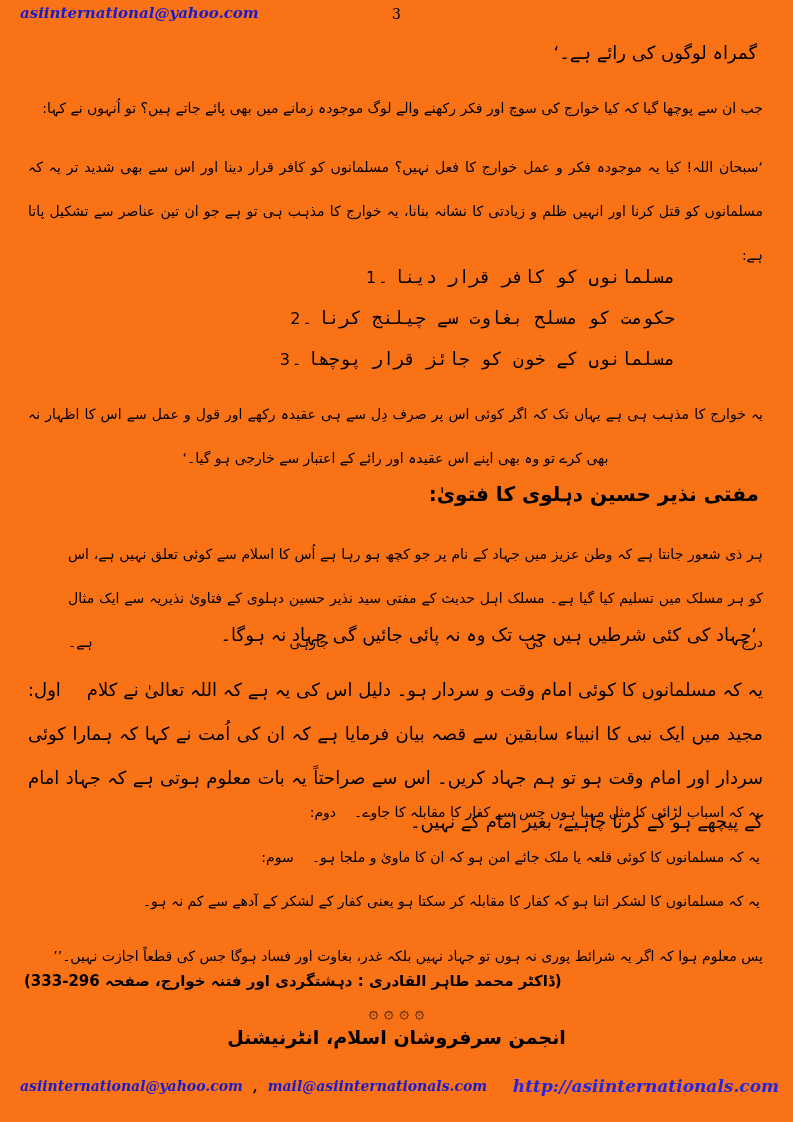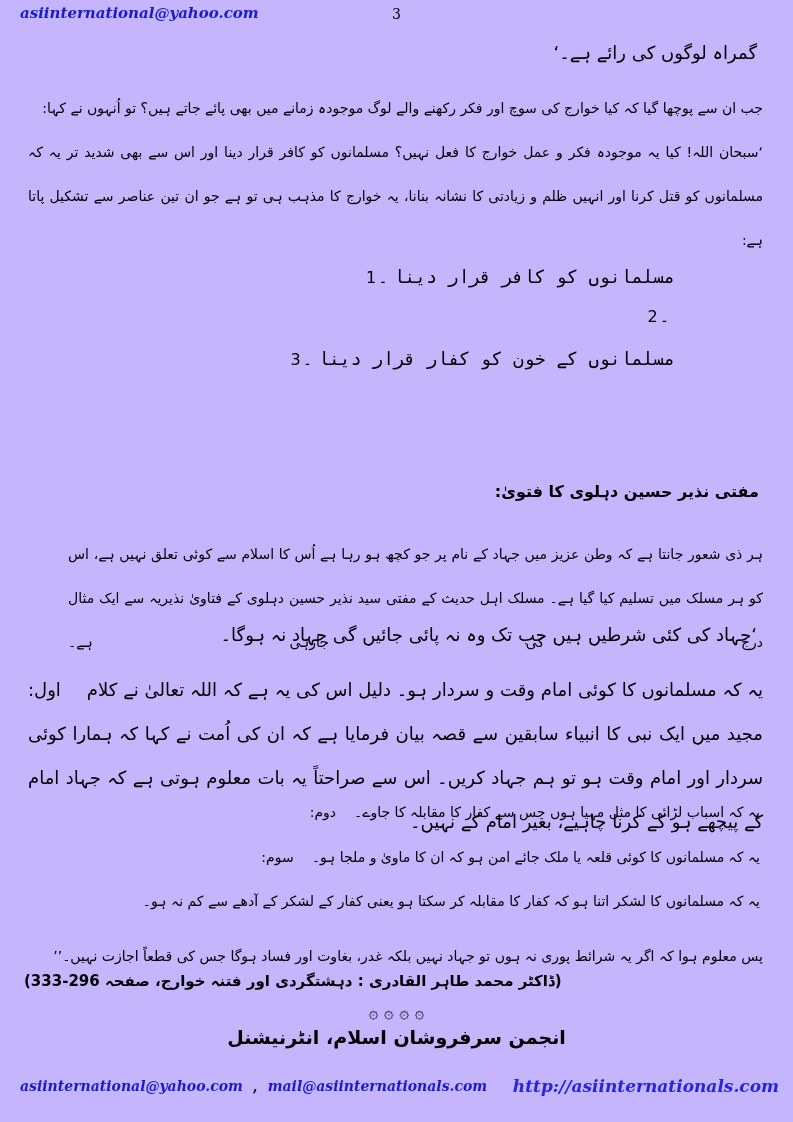--- a/index.html
+++ b/index.html
@@ -1,18 +1,18 @@
 <!DOCTYPE html>
 <html lang="ur"><head>
 <meta charset="utf-8">
 <style>
   html,body{margin:0;padding:0;background:#888;}
   .page{
     position:relative;width:793px;height:1122px;margin:0 auto;
-    background:#c4b5fd;overflow:hidden;
+    background:#f97316;overflow:hidden;
     font-family:"DejaVu Sans",sans-serif;color:#000;
   }
   .abs{position:absolute;}
   .header-email{
     top:4px;left:20px;font-family:"DejaVu Serif",serif;
     font-style:italic;font-weight:bold;font-size:15px;color:#1a1acd;
   }
   .page-number{
     top:6px;left:0;width:793px;text-align:center;
     font-family:"DejaVu Serif",serif;font-size:14px;color:#000;
@@ -22,21 +22,21 @@
     right:36px;font-size:18px;direction:rtl;text-align:center;white-space:nowrap;
   }
   .para{
     left:28px;right:30px;font-size:14px;line-height:44px;
     direction:rtl;text-align:justify;
   }
   .para.last-right{text-align-last:right;}
   .para.last-just{text-align-last:justify;margin-left:40px;}
   .para.last-center{text-align-last:center;}
   .heading{
-    right:34px;font-size:16px;font-weight:bold;direction:rtl;
+    right:34px;font-size:20px;font-weight:bold;direction:rtl;
     text-align:right;white-space:nowrap;
   }
   .items{
     right:118px;display:flex;flex-direction:column;align-items:flex-end;
   }
   .item-row{
     display:flex;flex-direction:row;align-items:baseline;
     height:41px;font-size:18px;white-space:nowrap;
   }
   .item-num{font-size:16px;padding-left:2px;}
@@ -80,39 +80,41 @@
 
 <div class="page">
 
   <div class="abs header-email">asiinternational@yahoo.com</div>
   <div class="abs page-number">3</div>
 
   <div class="abs line-right" style="top:42px">گمراہ لوگوں کی رائے ہے۔‘</div>
 
   <div class="abs para last-right" style="top:86px">جب ان سے پوچھا گیا کہ کیا خوارج کی سوچ اور فکر رکھنے والے لوگ موجودہ زمانے میں بھی پائے جاتے ہیں؟ تو اُنہوں نے کہا:</div>
 
-  <div class="abs para last-right" style="top:130px">‘سبحان اللہ! کیا یہ موجودہ فکر و عمل خوارج کا فعل نہیں؟ مسلمانوں کو کافر قرار دینا اور اس سے بھی شدید تر یہ کہ مسلمانوں کو قتل کرنا اور انہیں ظلم و زیادتی کا نشانہ بنانا، یہ خوارج کا مذہب ہی تو ہے جو ان تین عناصر سے تشکیل پاتا ہے:</div>
+  <div class="abs para last-right" style="top:145px">‘سبحان اللہ! کیا یہ موجودہ فکر و عمل خوارج کا فعل نہیں؟ مسلمانوں کو کافر قرار دینا اور اس سے بھی شدید تر یہ کہ مسلمانوں کو قتل کرنا اور انہیں ظلم و زیادتی کا نشانہ بنانا، یہ خوارج کا مذہب ہی تو ہے جو ان تین عناصر سے تشکیل پاتا ہے:</div>
 
   <div class="abs items" style="top:266px">
     <div class="item-row">
       <span class="item-num">1</span>
         <span class="item-dash">۔</span>
         <span class="item-text">مسلمانوں کو کافر قرار دینا</span>
     </div>
     <div class="item-row">
       <span class="item-num">2</span>
         <span class="item-dash">۔</span>
+        <span class="item-text">حکومت کو مسلح بغاوت سے چیلنج کرنا</span>
     </div>
     <div class="item-row">
       <span class="item-num">3</span>
         <span class="item-dash">۔</span>
-        <span class="item-text">مسلمانوں کے خون کو کفار قرار دینا</span>
+        <span class="item-text">مسلمانوں کے خون کو جائز قرار پوچھا</span>
     </div>
   </div>
 
+  <div class="abs para last-center" style="top:392px">یہ خوارج کا مذہب ہی ہے یہاں تک کہ اگر کوئی اس پر صرف دِل سے ہی عقیدہ رکھے اور قول و عمل سے اس کا اظہار نہ بھی کرے تو وہ بھی اپنے اس عقیدہ اور رائے کے اعتبار سے خارجی ہو گیا۔‘</div>
 
   <div class="abs heading" style="top:482px">مفتی نذیر حسین دہلوی کا فتویٰ:</div>
 
   <div class="abs para last-just" style="top:532px">ہر ذی شعور جانتا ہے کہ وطن عزیز میں جہاد کے نام پر جو کچھ ہو رہا ہے اُس کا اسلام سے کوئی تعلق نہیں ہے، اس کو ہر مسلک میں تسلیم کیا گیا ہے۔ مسلک اہل حدیث کے مفتی سید نذیر حسین دہلوی کے فتاویٰ نذیریہ سے ایک مثال درج کی جارہی ہے۔</div>
 
   <div class="abs line-right" style="top:624px">‘جہاد کی کئی شرطیں ہیں جب تک وہ نہ پائی جائیں گی جہاد نہ ہوگا۔</div>
 
   <div class="abs clause-para" style="top:668px">
     <span class="clause-label-f">اول:</span><span class="u">یہ کہ مسلمانوں کا کوئی امام وقت و سردار ہو۔ دلیل اس کی یہ ہے کہ اللہ تعالیٰ نے کلام مجید میں ایک نبی کا انبیاء سابقین سے قصہ بیان فرمایا ہے کہ ان کی اُمت نے کہا کہ ہمارا کوئی سردار اور امام وقت ہو تو ہم جہاد کریں۔ اس سے صراحتاً یہ بات معلوم ہوتی ہے کہ جہاد امام کے پیچھے ہو کے کرنا چاہیے، بغیر امام کے نہیں۔</span>
   </div>

